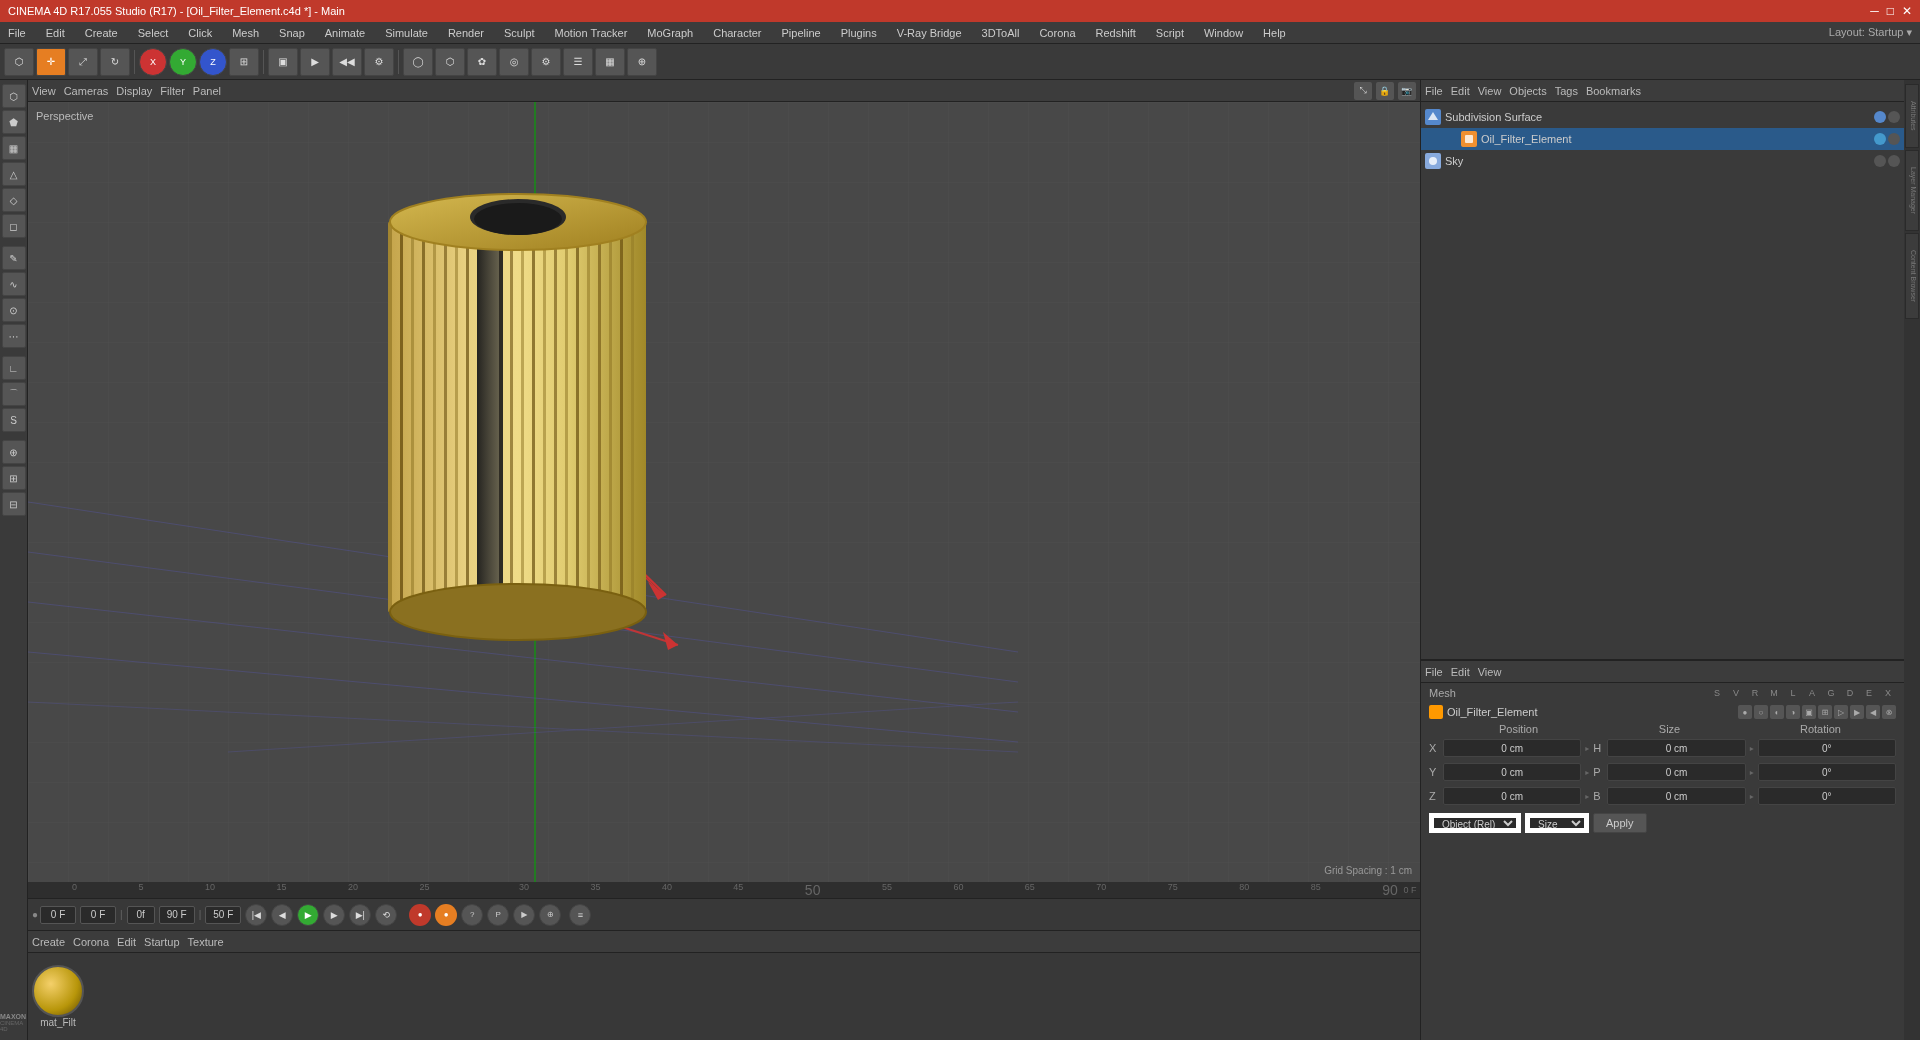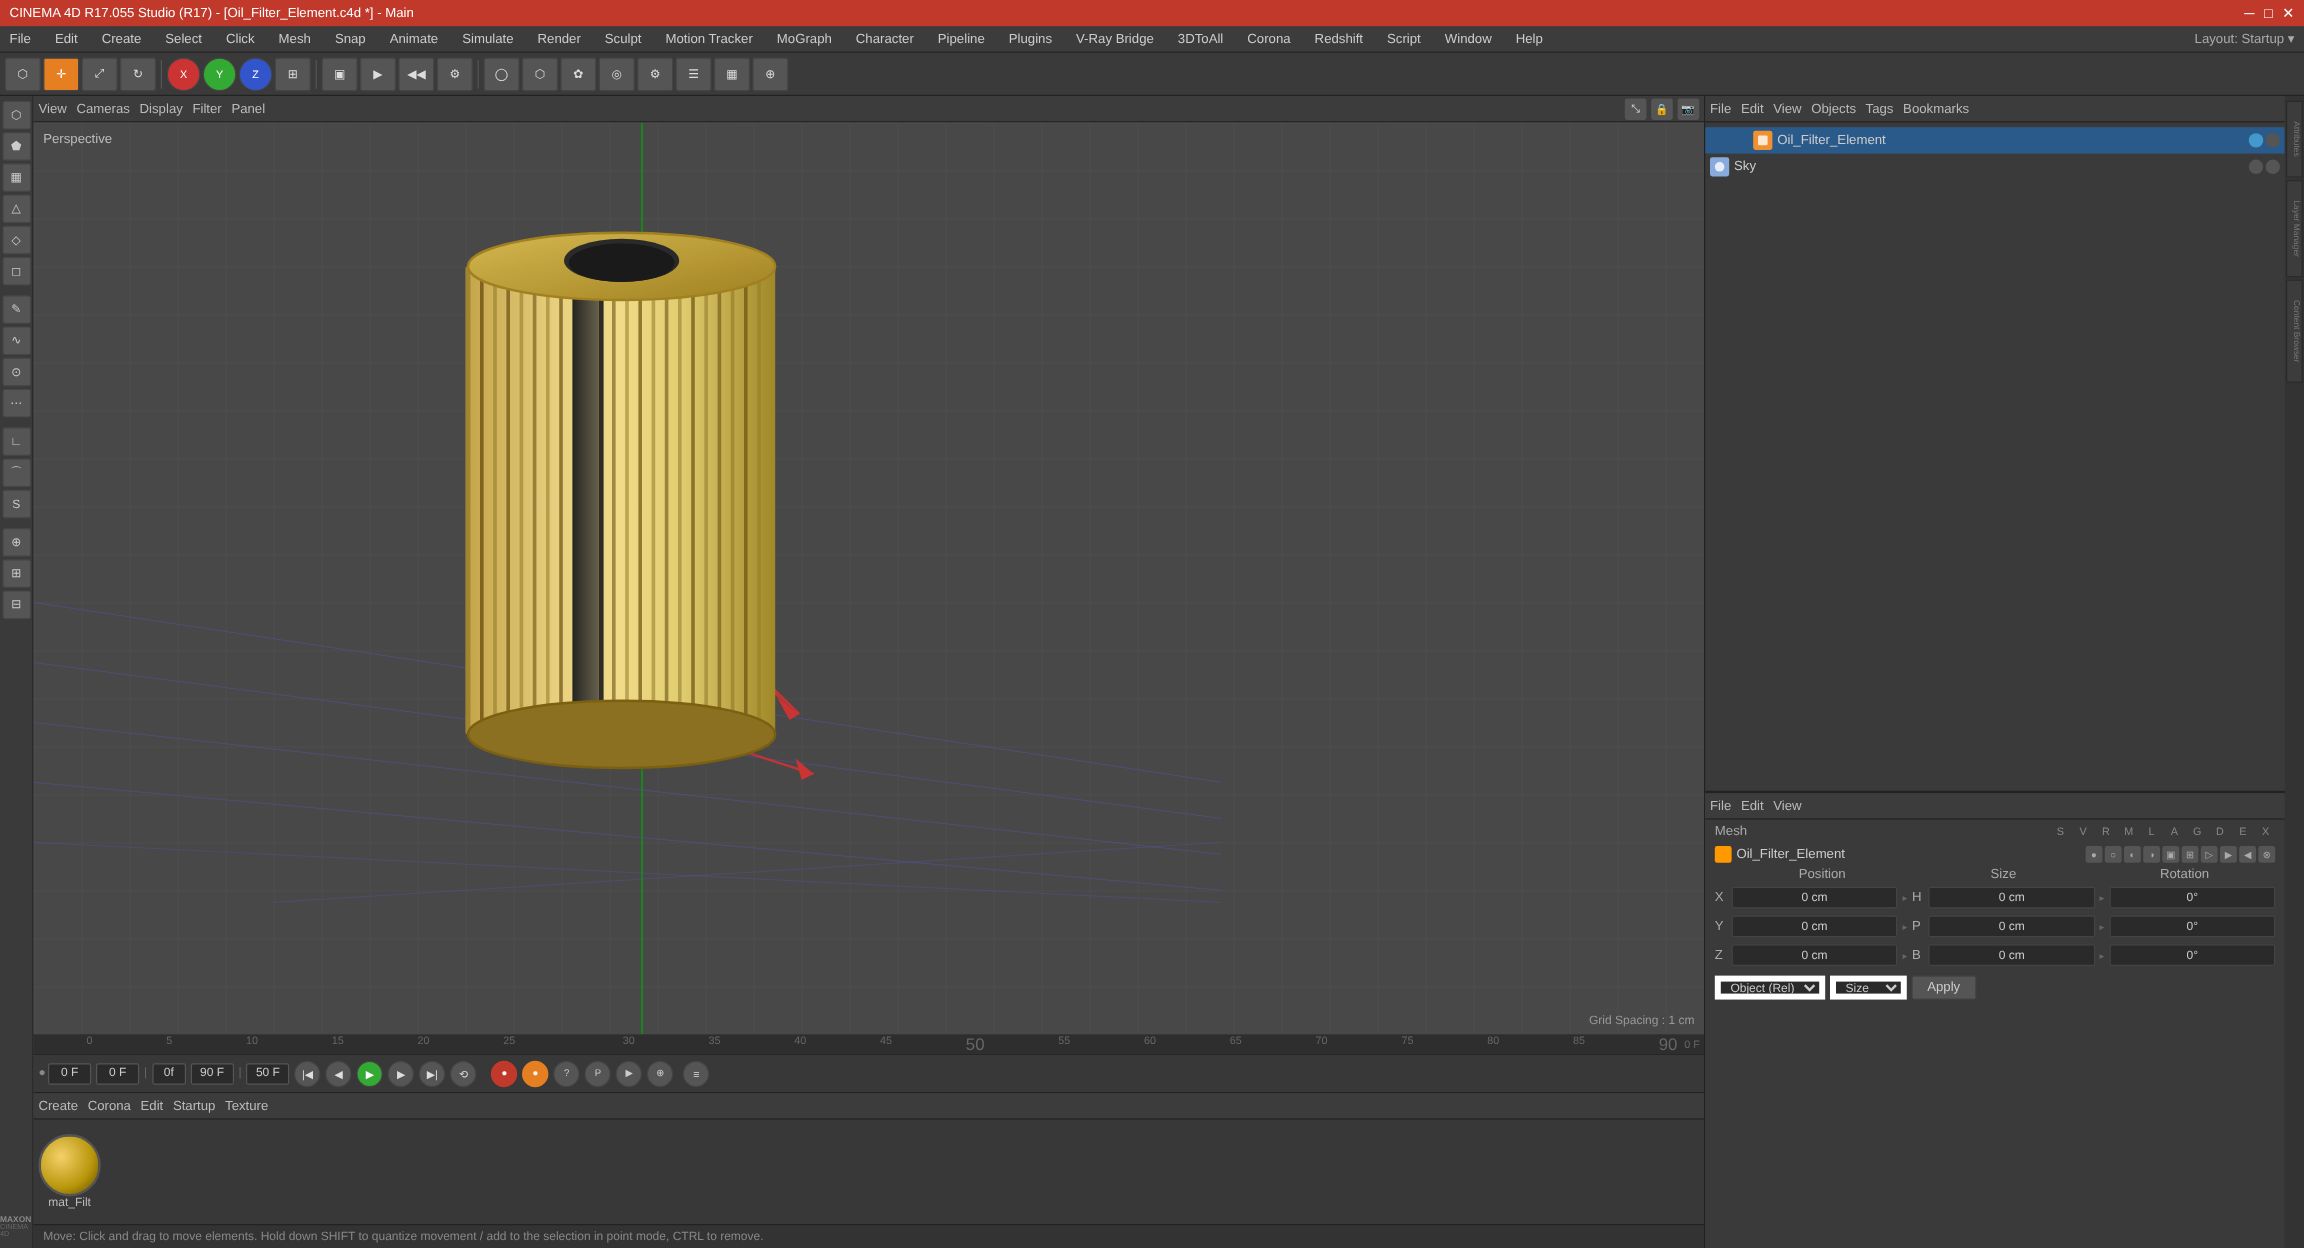--- a/index.html
+++ b/index.html
@@ -546,41 +546,50 @@
         <span>Texture</span>
       </div>
       <div id="material-row">
         <div style="display:flex;flex-direction:column;align-items:center;">
           <div class="material-thumb"></div>
           <div class="material-name">mat_Filt</div>
         </div>
       </div>
     </div>
 
-    <div id="statusbar">
-      <span>Move: Click and drag to move elements. Hold down SHIFT to quantize movement / add to the selection in point mode, CTRL to remove.</span>
-    </div>
   </div>
 
   <div id="right-panel" style="display:flex;flex-direction:row;">
 
     <div id="right-actual" style="flex:1;display:flex;flex-direction:column;">
 
       <div id="right-top" style="flex:1;min-height:200px;">
         <div id="right-toolbar">
           <span>File</span>
           <span>Edit</span>
           <span>View</span>
           <span>Objects</span>
           <span>Tags</span>
           <span>Bookmarks</span>
         </div>
 
         <div id="object-list">
 
+          <div class="obj-row">
+            <div class="obj-icon" style="background:#5588cc; display:flex;align-items:center;justify-content:center;">
+              <svg width="12" height="12" viewBox="0 0 12 12">
+                  <polygon points="6,1 11,9 1,9" fill="white" opacity="0.8"></polygon>
+                </svg>
+            </div>
+            <span class="obj-name">Subdivision Surface</span>
+            <div style="display:flex;gap:2px;">
+              <div style="width:12px;height:12px;border-radius:50%;background:#5588cc;"></div>
+              <div style="width:12px;height:12px;border-radius:50%;background:#555;"></div>
+            </div>
+          </div>
 
           <div class="obj-row selected obj-row-indent">
             <div style="width:12px;"></div>
             <div class="obj-icon" style="background:#f09030; display:flex;align-items:center;justify-content:center;">
               <svg width="12" height="12" viewBox="0 0 12 12">
                   <rect x="2" y="2" width="8" height="8" fill="white" opacity="0.8" rx="1"></rect>
                 </svg>
             </div>
             <span class="obj-name">Oil_Filter_Element</span>
             <div style="display:flex;gap:2px;">

